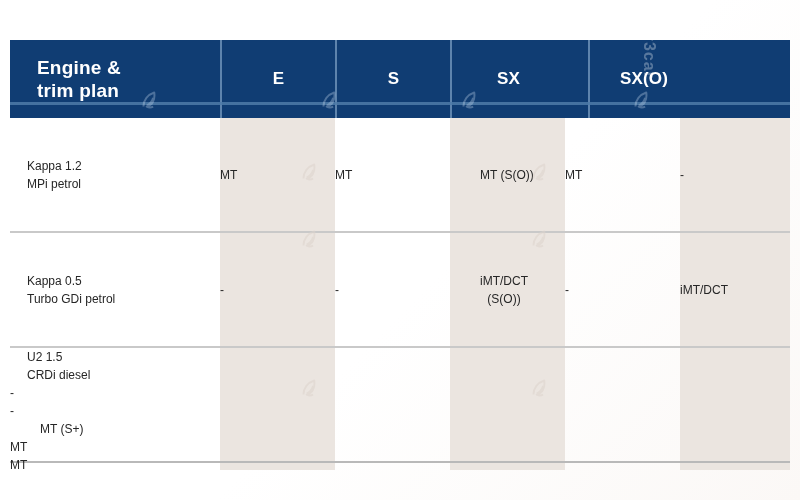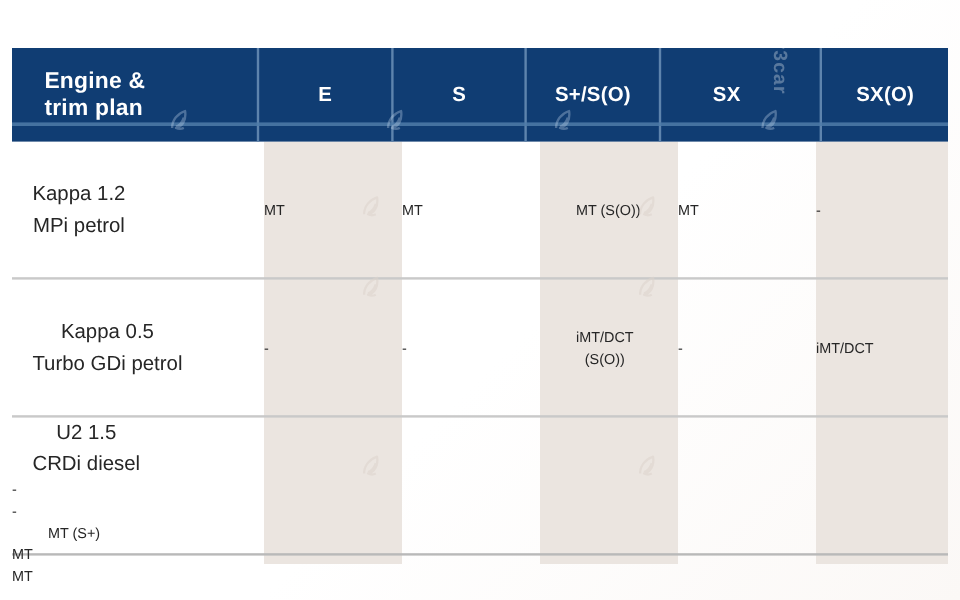--- a/index.html
+++ b/index.html
@@ -115,22 +115,22 @@
     font-size: 12px;
     color: #262626;
     line-height: 1.5;
     text-align: center;
     z-index: 2;
   }
   .td.c0 {
     width: 210px;
     justify-content: flex-start;
     padding-left: 17px;
-    text-align: center;
-    font-size: 17px;
+    text-align: left;
+    font-size: 12px;
   }
   .td.c1 { width: 115px; }
   .td.c2 { width: 115px; }
   .td.c3 { width: 115px; padding-left: 30px; }
   .td.c4 { width: 115px; }
   .td.c5 { width: 110px; }
 
   .cell-multiline { white-space: pre-line; }
 
   
@@ -173,23 +173,20 @@
     <div class="th c0">
       <span class="cell-multiline">Engine &amp;
 trim plan</span>
     </div>
     <div class="th c1">
       <span>E</span>
     </div>
     <div class="th c2">
       <span>S</span>
     </div>
-    <div class="th c3">
-      <span>S+/S(O)</span>
-    </div>
     <div class="th c4">
       <span>SX</span>
     </div>
     <div class="th c5">
       <span>SX(O)</span>
     </div>
 
     <div class="header-rule"></div>
 
     <div class="wm-leaf on-dark" style="left:128px; top:46px;">

